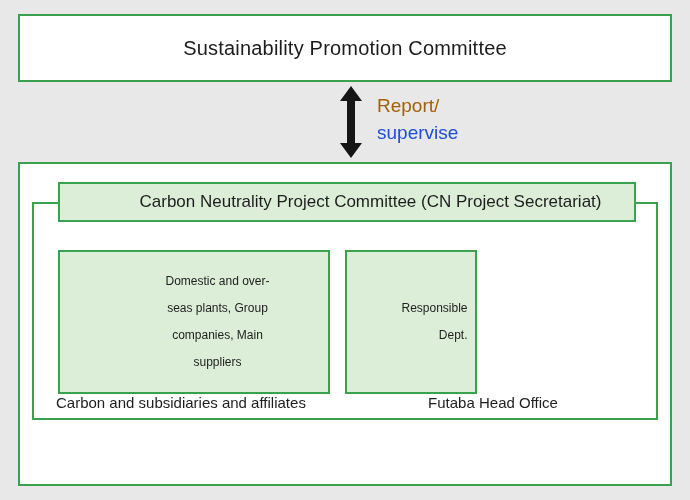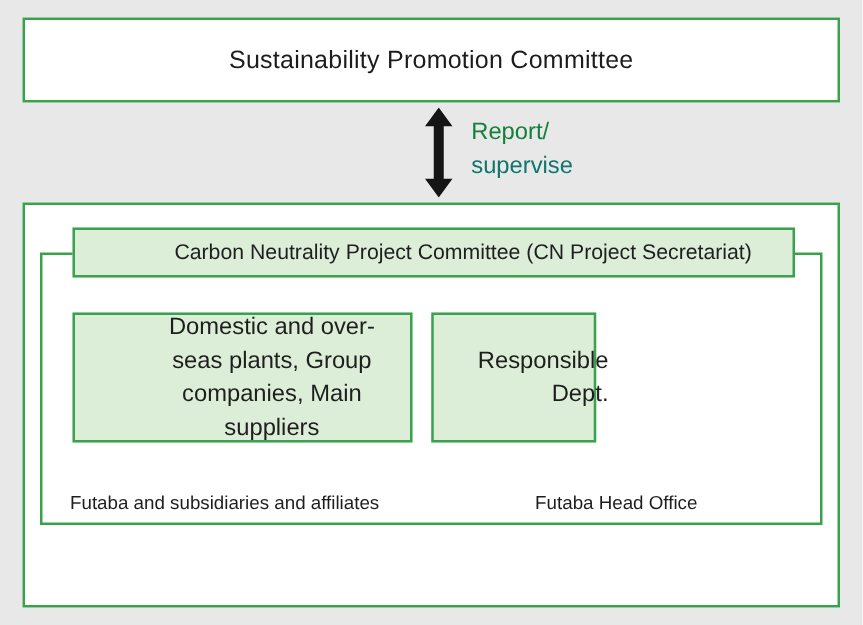--- a/index.html
+++ b/index.html
@@ -26,38 +26,38 @@
   .preline { white-space: pre-line; }
 
   
   #top-box { left: 18px; top: 14px; width: 654px; height: 68px; gap: 3px; }
   #top-box .title { font-size: 20px; color: #1c1c1c; letter-spacing: 0.2px; text-align: center; }
   #top-box .subtitle { font-size: 18px; color: #4e4e4e; letter-spacing: 0.2px; }
 
   
   #arrow-svg { left: 338px; top: 86px; }
   #arrow-label { left: 377px; top: 92px; font-size: 19px; line-height: 27px; }
-  #arrow-label .l1 { color: #15803d; display: block; }
-  #arrow-label .l2 { color: #0f766e; display: block; }
+  #arrow-label .l1 { color: #a16207; display: block; }
+  #arrow-label .l2 { color: #1d4ed8; display: block; }
 
   
   #main-box { left: 18px; top: 162px; width: 654px; height: 324px; }
 
   
   #group-frame {
     left: 12px; top: 38px; width: 626px; height: 218px;
     border: 2px solid var(--border-green, #3aa24c);
     background: transparent;
     z-index: 1;
   }
   #cn-box {
     left: 38px; top: 18px; width: 578px; height: 40px;
     z-index: 2; font-size: 17px; color: #1e1e1e;
   }
-  .unit-box { top: 86px; height: 104px; z-index: 2; font-size: 19px; line-height: 27px; color: #1e1e1e; }
+  .unit-box { top: 86px; height: 144px; z-index: 2; font-size: 12px; line-height: 27px; color: #1e1e1e; }
   #plants-box { left: 38px;  width: 272px; }
   #dept-box   { left: 325px; width: 132px; text-align: right; }
   #committees-box { left: 477px; width: 134px; }
 
   .caption { top: 230px; z-index: 2; font-size: 15px; color: #1e1e1e; }
   #caption-left  { left: 36px; }
   #caption-right { left: 335px; width: 276px; text-align: center; }
 
   #footer-text {
     left: 0; top: 270px; width: 650px; text-align: center;
@@ -89,17 +89,17 @@
 
   <div id="plants-box" class="abs bordered green-fill center-col unit-box preline">Domestic and over-
 seas plants, Group
 companies, Main
 suppliers</div>
 
   <div id="dept-box" class="abs bordered green-fill center-col unit-box preline">Responsible
 Dept.</div>
 
 
-  <div id="caption-left" class="abs caption">Futaba and subsidiaries and affiliates</div>
+  <div id="caption-left" class="abs caption">Carbon and subsidiaries and affiliates</div>
 
   <div id="caption-right" class="abs caption">Futaba Head Office</div>
 
 </div>
 
 </body></html>

